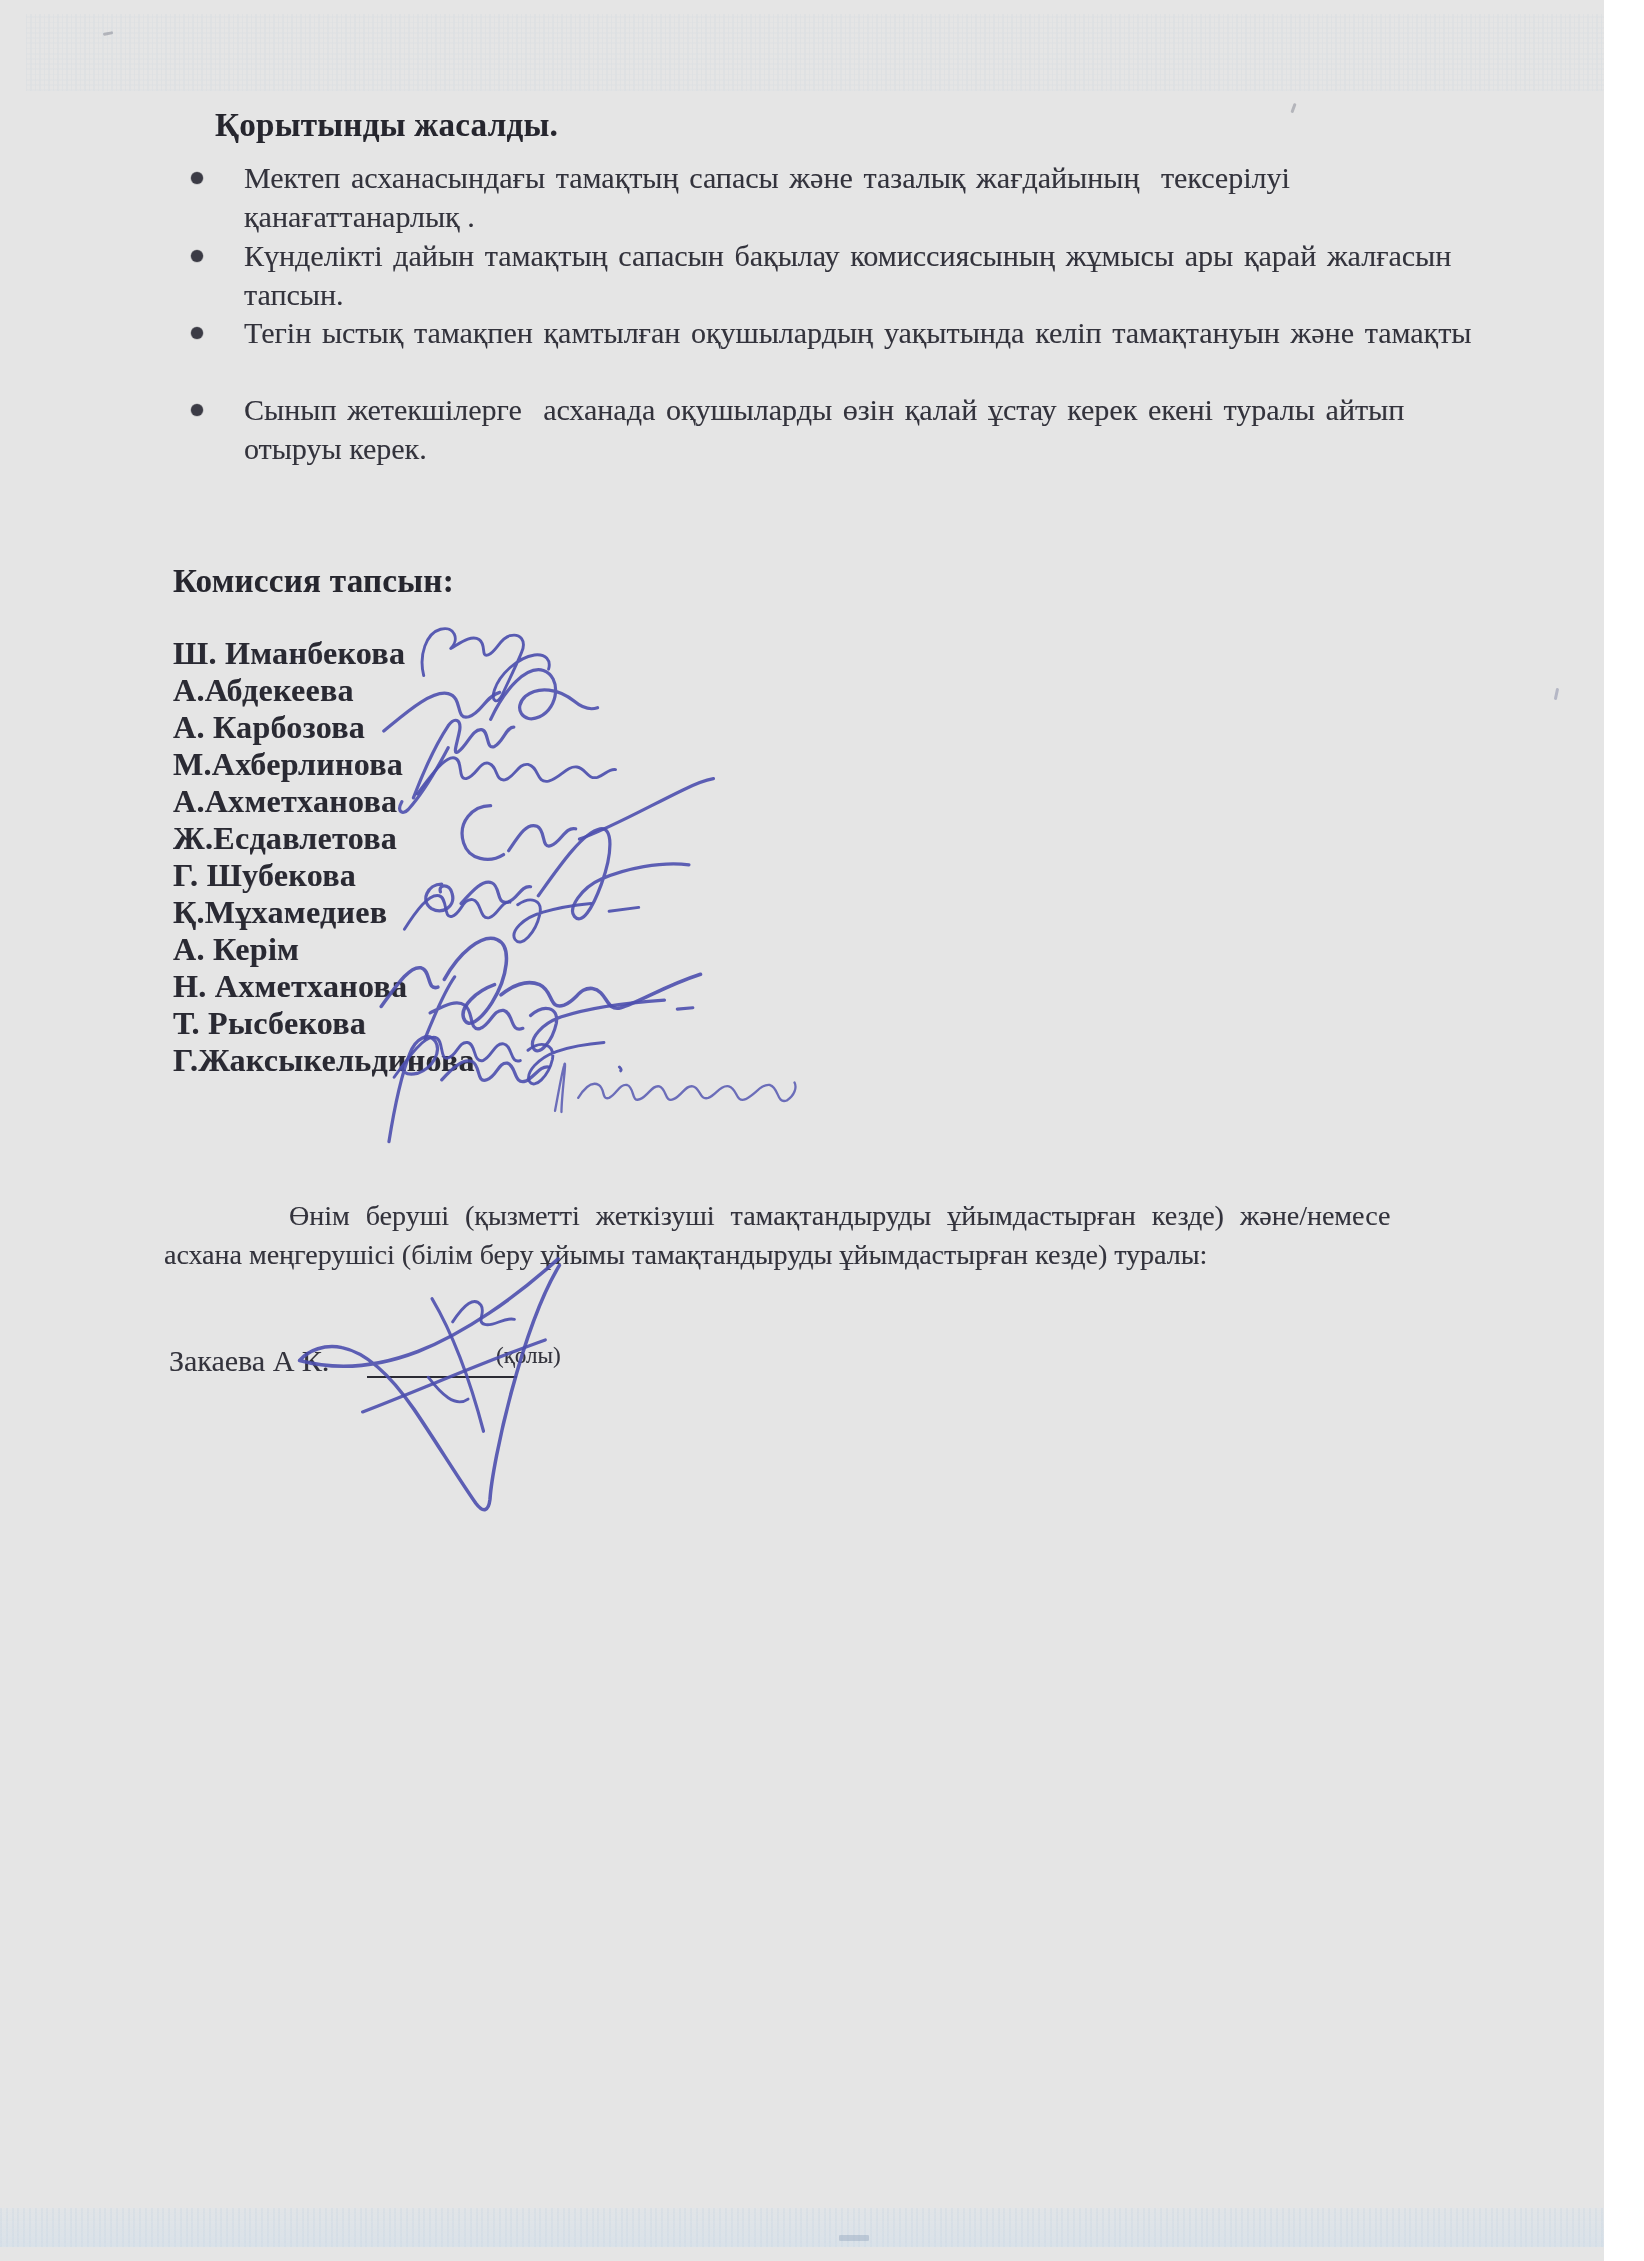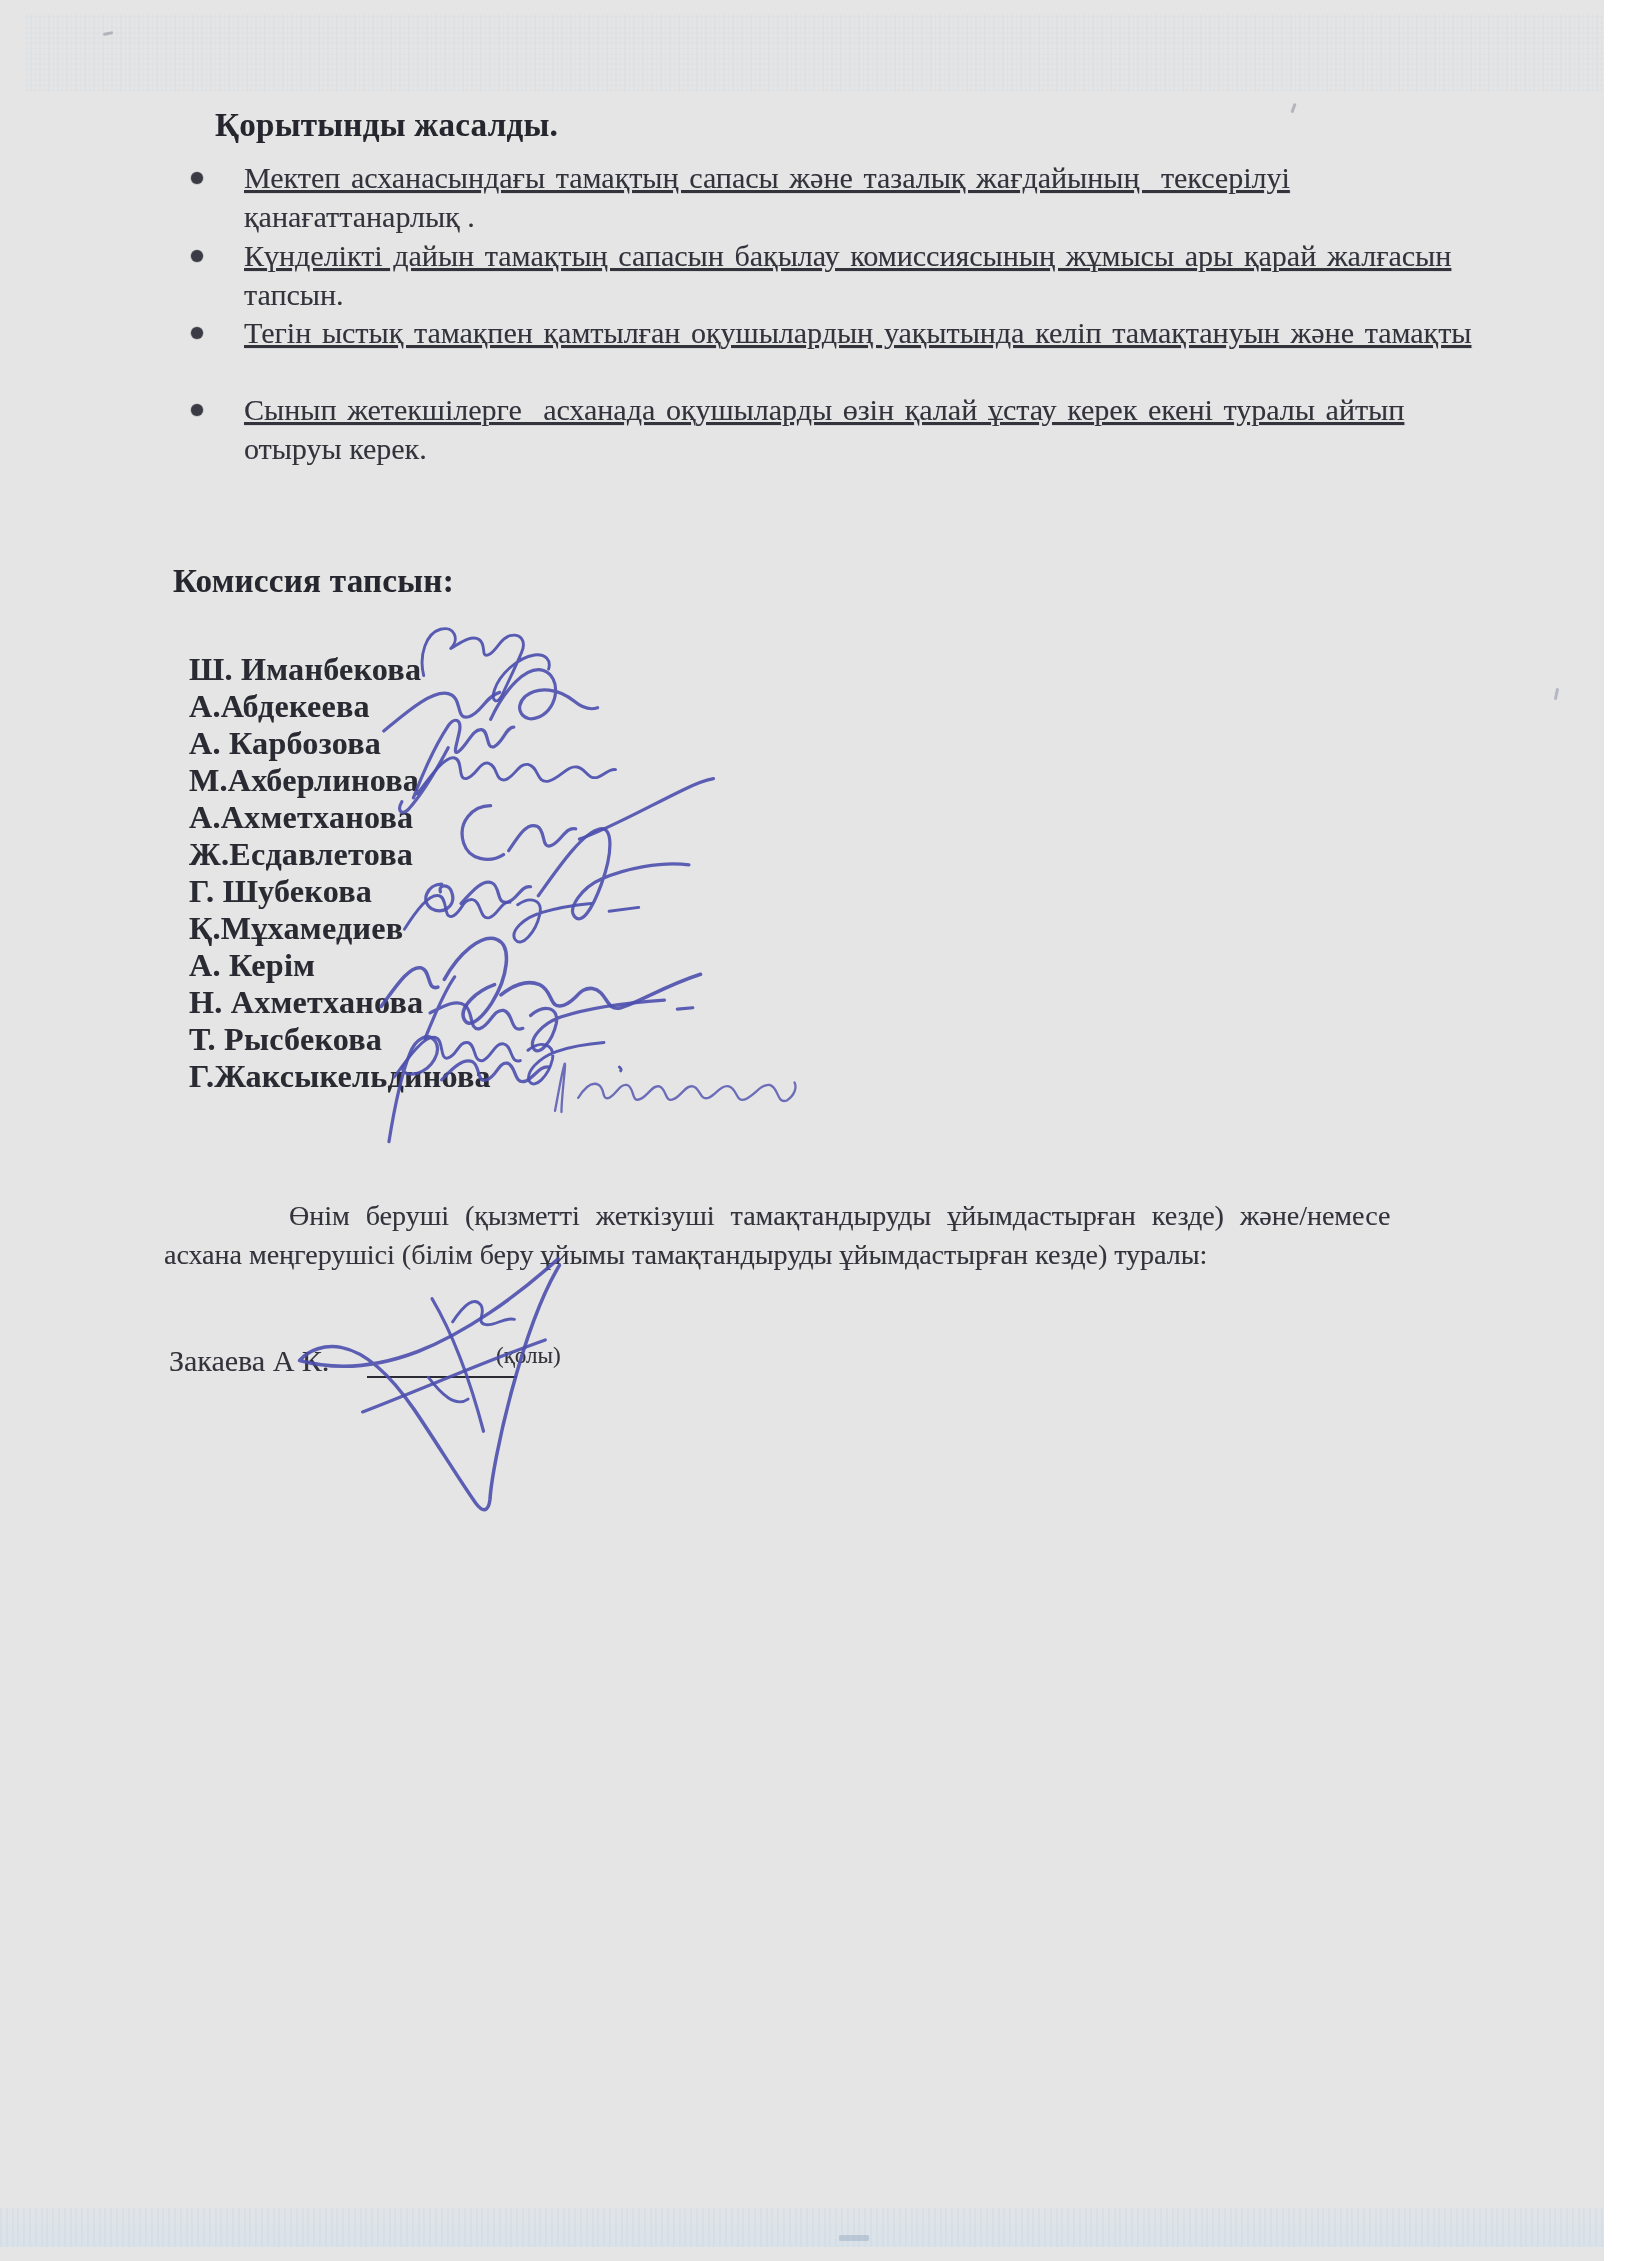--- a/index.html
+++ b/index.html
@@ -37,28 +37,28 @@
   }
   .bullet{ left:189px; width:1366px; }
   .bullet .dot{
     position:absolute;left:1.9px;top:14px;width:12.2px;height:12.2px;border-radius:50%;
     background:#3b3b45;box-shadow:0 0 0.6px 0.6px rgba(59,59,69,0.35);
   }
   .bullet .line{
     margin-left:55px;
     font-size:30px;line-height:39px;white-space:pre;color:#33333c;
   }
-  .bullet .line.first{ word-spacing:3.2px;text-decoration:underline; }
+  .bullet .line.first{ word-spacing:3.2px; }
 
   .commission-heading{
     left:173px;top:563px;
     font-size:33px;font-weight:bold;letter-spacing:0.3px;color:#26262e;
   }
   .members{
-    left:173px;top:635px;list-style:none;margin:16px;padding:0;
+    left:173px;top:635px;list-style:none;margin:0;padding:0;
   }
   .members li{
     height:37px;line-height:37px;font-size:32px;font-weight:bold;
     letter-spacing:0.3px;color:#2a2a33;white-space:pre;
   }
 
   .ack-line{ font-size:28px;white-space:pre;color:#33333c; }
   .ack-line.l1{ left:264px;top:1200px;word-spacing:9px;margin-left:25px; }
   .ack-line.l2{ left:164px;top:1239px; }
 

